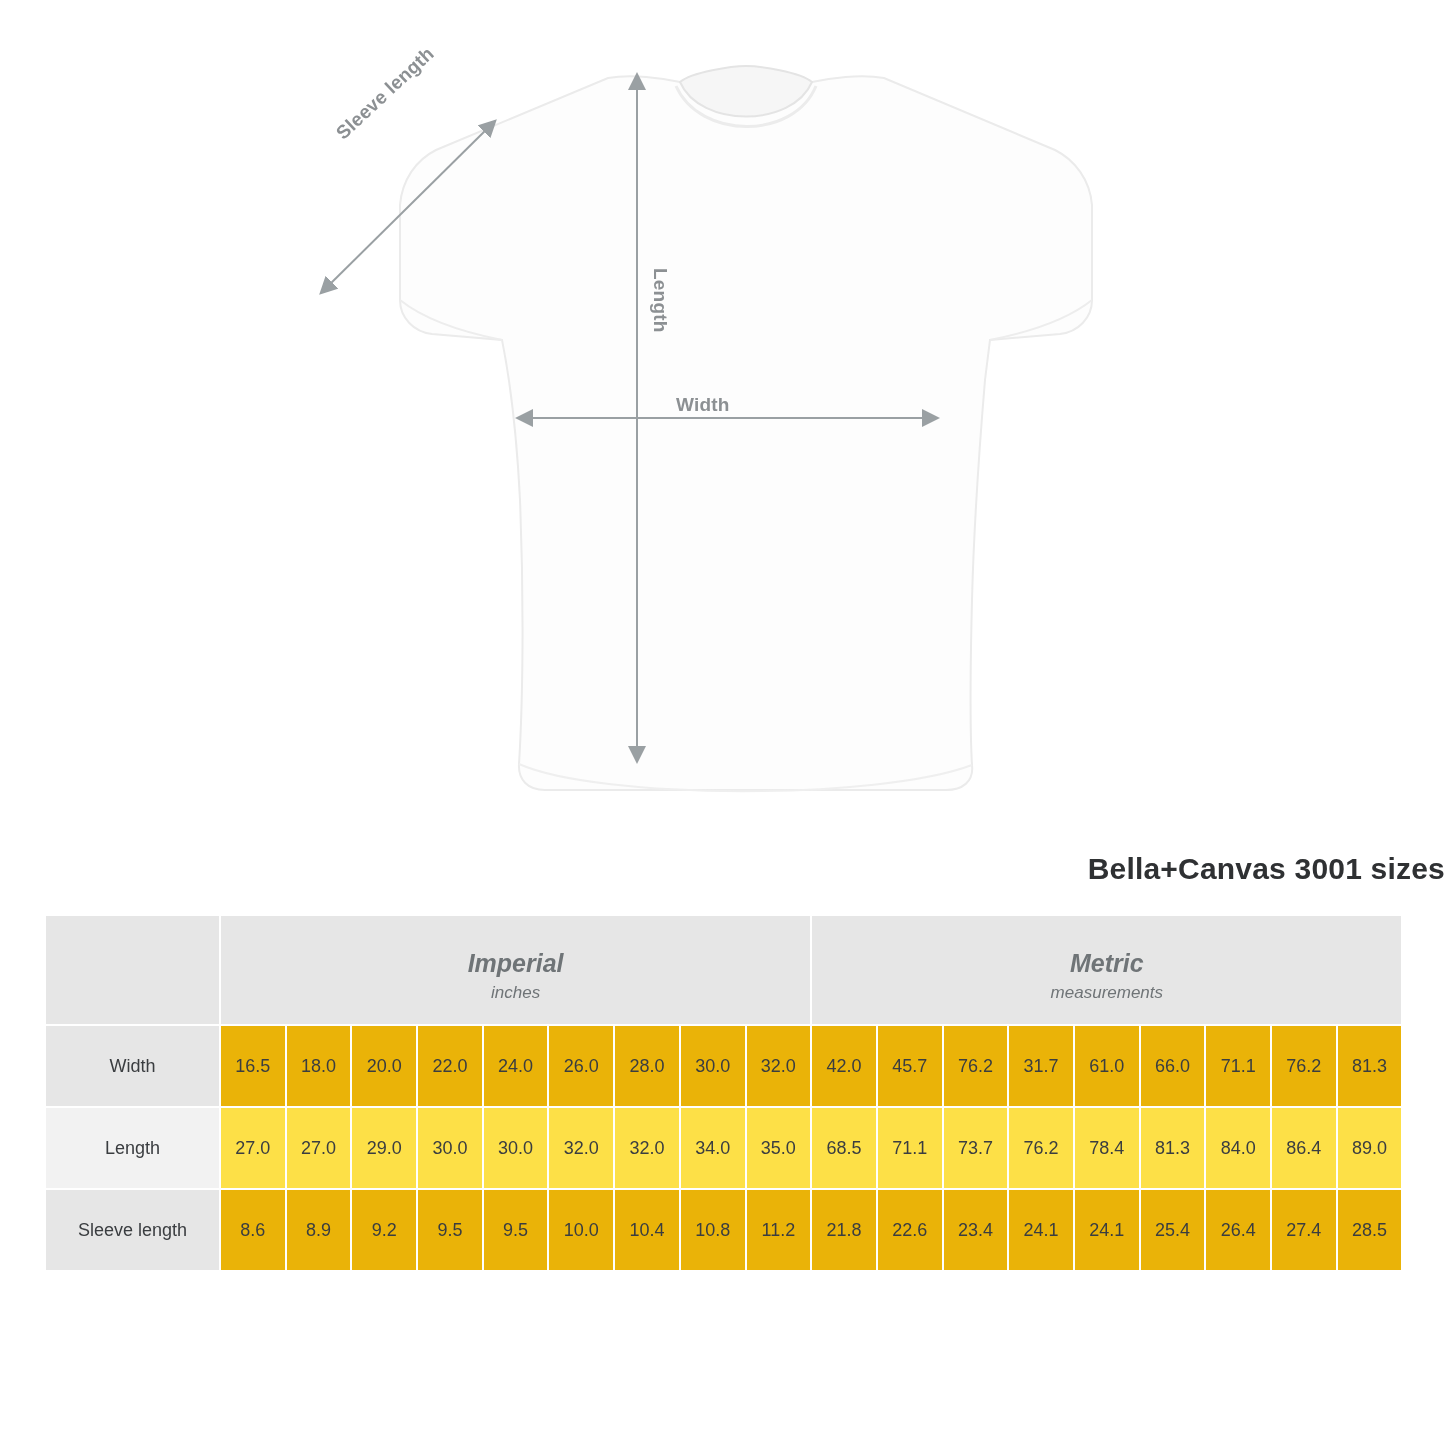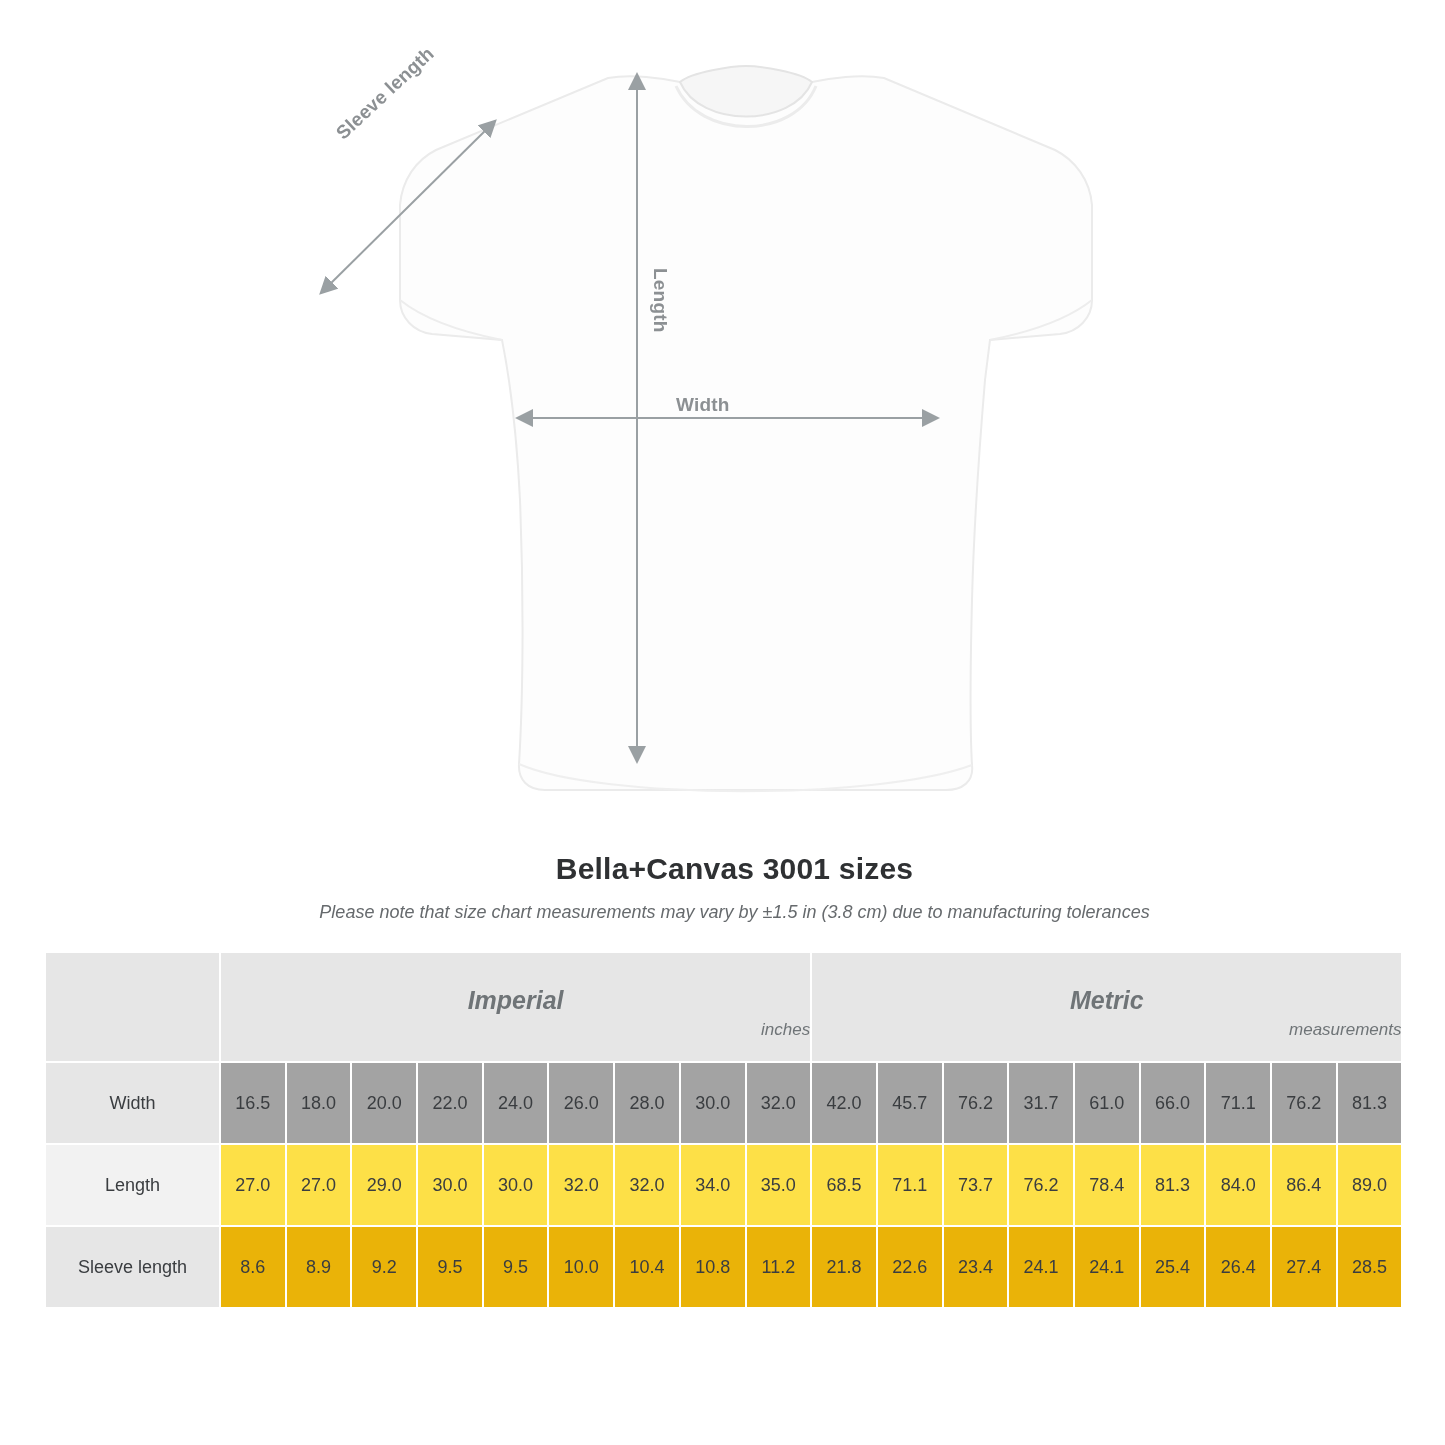--- a/index.html
+++ b/index.html
@@ -48,21 +48,21 @@
   }
   .lbl-sleeve {
     left: 332px;
     top: 128px;
     transform: rotate(-43deg);
     transform-origin: left top;
   }
 
   
   .title-block {
-    text-align: center;
+    text-align: right;
     margin-top: 22px;
     padding-left: 24px;
   }
   .chart-title {
     font-size: 30px;
     font-weight: bold;
     color: #2f3133;
     letter-spacing: 0.2px;
   }
   .chart-note {
@@ -102,31 +102,30 @@
     font-weight: bold;
     color: #6f7477;
     line-height: 1.25;
     margin-top: 16px;
   }
   .unit-sub {
     font-size: 17px;
     font-style: italic;
     color: #6f7477;
     line-height: 1.7;
-    text-align: right;
   }
   .row-head {
     background: #f2f2f2;
     font-weight: bold;
     color: #3a3d40;
     font-size: 19px;
   }
   tr.r-size td { height: 78px; background: #ffffff; font-weight: bold; font-size: 19px; }
   tr.r-size td.row-head { background: #f2f2f2; }
-  tr.r-width td { height: 80px; background: #a3a3a3; }
+  tr.r-width td { height: 80px; background: #eab308; }
   tr.r-width td.row-head { background: #e6e6e6; }
   tr.r-length td { height: 80px; background: #fde047; }
   tr.r-length td.row-head { background: #f2f2f2; }
   tr.r-sleeve td { height: 80px; background: #eab308; }
   tr.r-sleeve td.row-head { background: #e6e6e6; }
   col.c-label { width: 175px; }
   col.c-val { width: 65.7px; }
 </style>
 </head>
 <body>
@@ -191,21 +190,20 @@
       </g>
     </svg>
 
     <div class="dim-label lbl-width">Width</div>
     <div class="dim-label lbl-length">Length</div>
     <div class="dim-label lbl-sleeve">Sleeve length</div>
   </div>
 
   <div class="title-block">
     <div class="chart-title">Bella+Canvas 3001 sizes</div>
-    <div class="chart-note">Please note that size chart measurements may vary by ±1.5 in (3.8 cm) due to manufacturing tolerances</div>
   </div>
 
   <div class="table-wrap">
     <table class="size-table">
       <colgroup>
         <col class="c-label">
         <col class="c-val">
           <col class="c-val">
           <col class="c-val">
           <col class="c-val">

